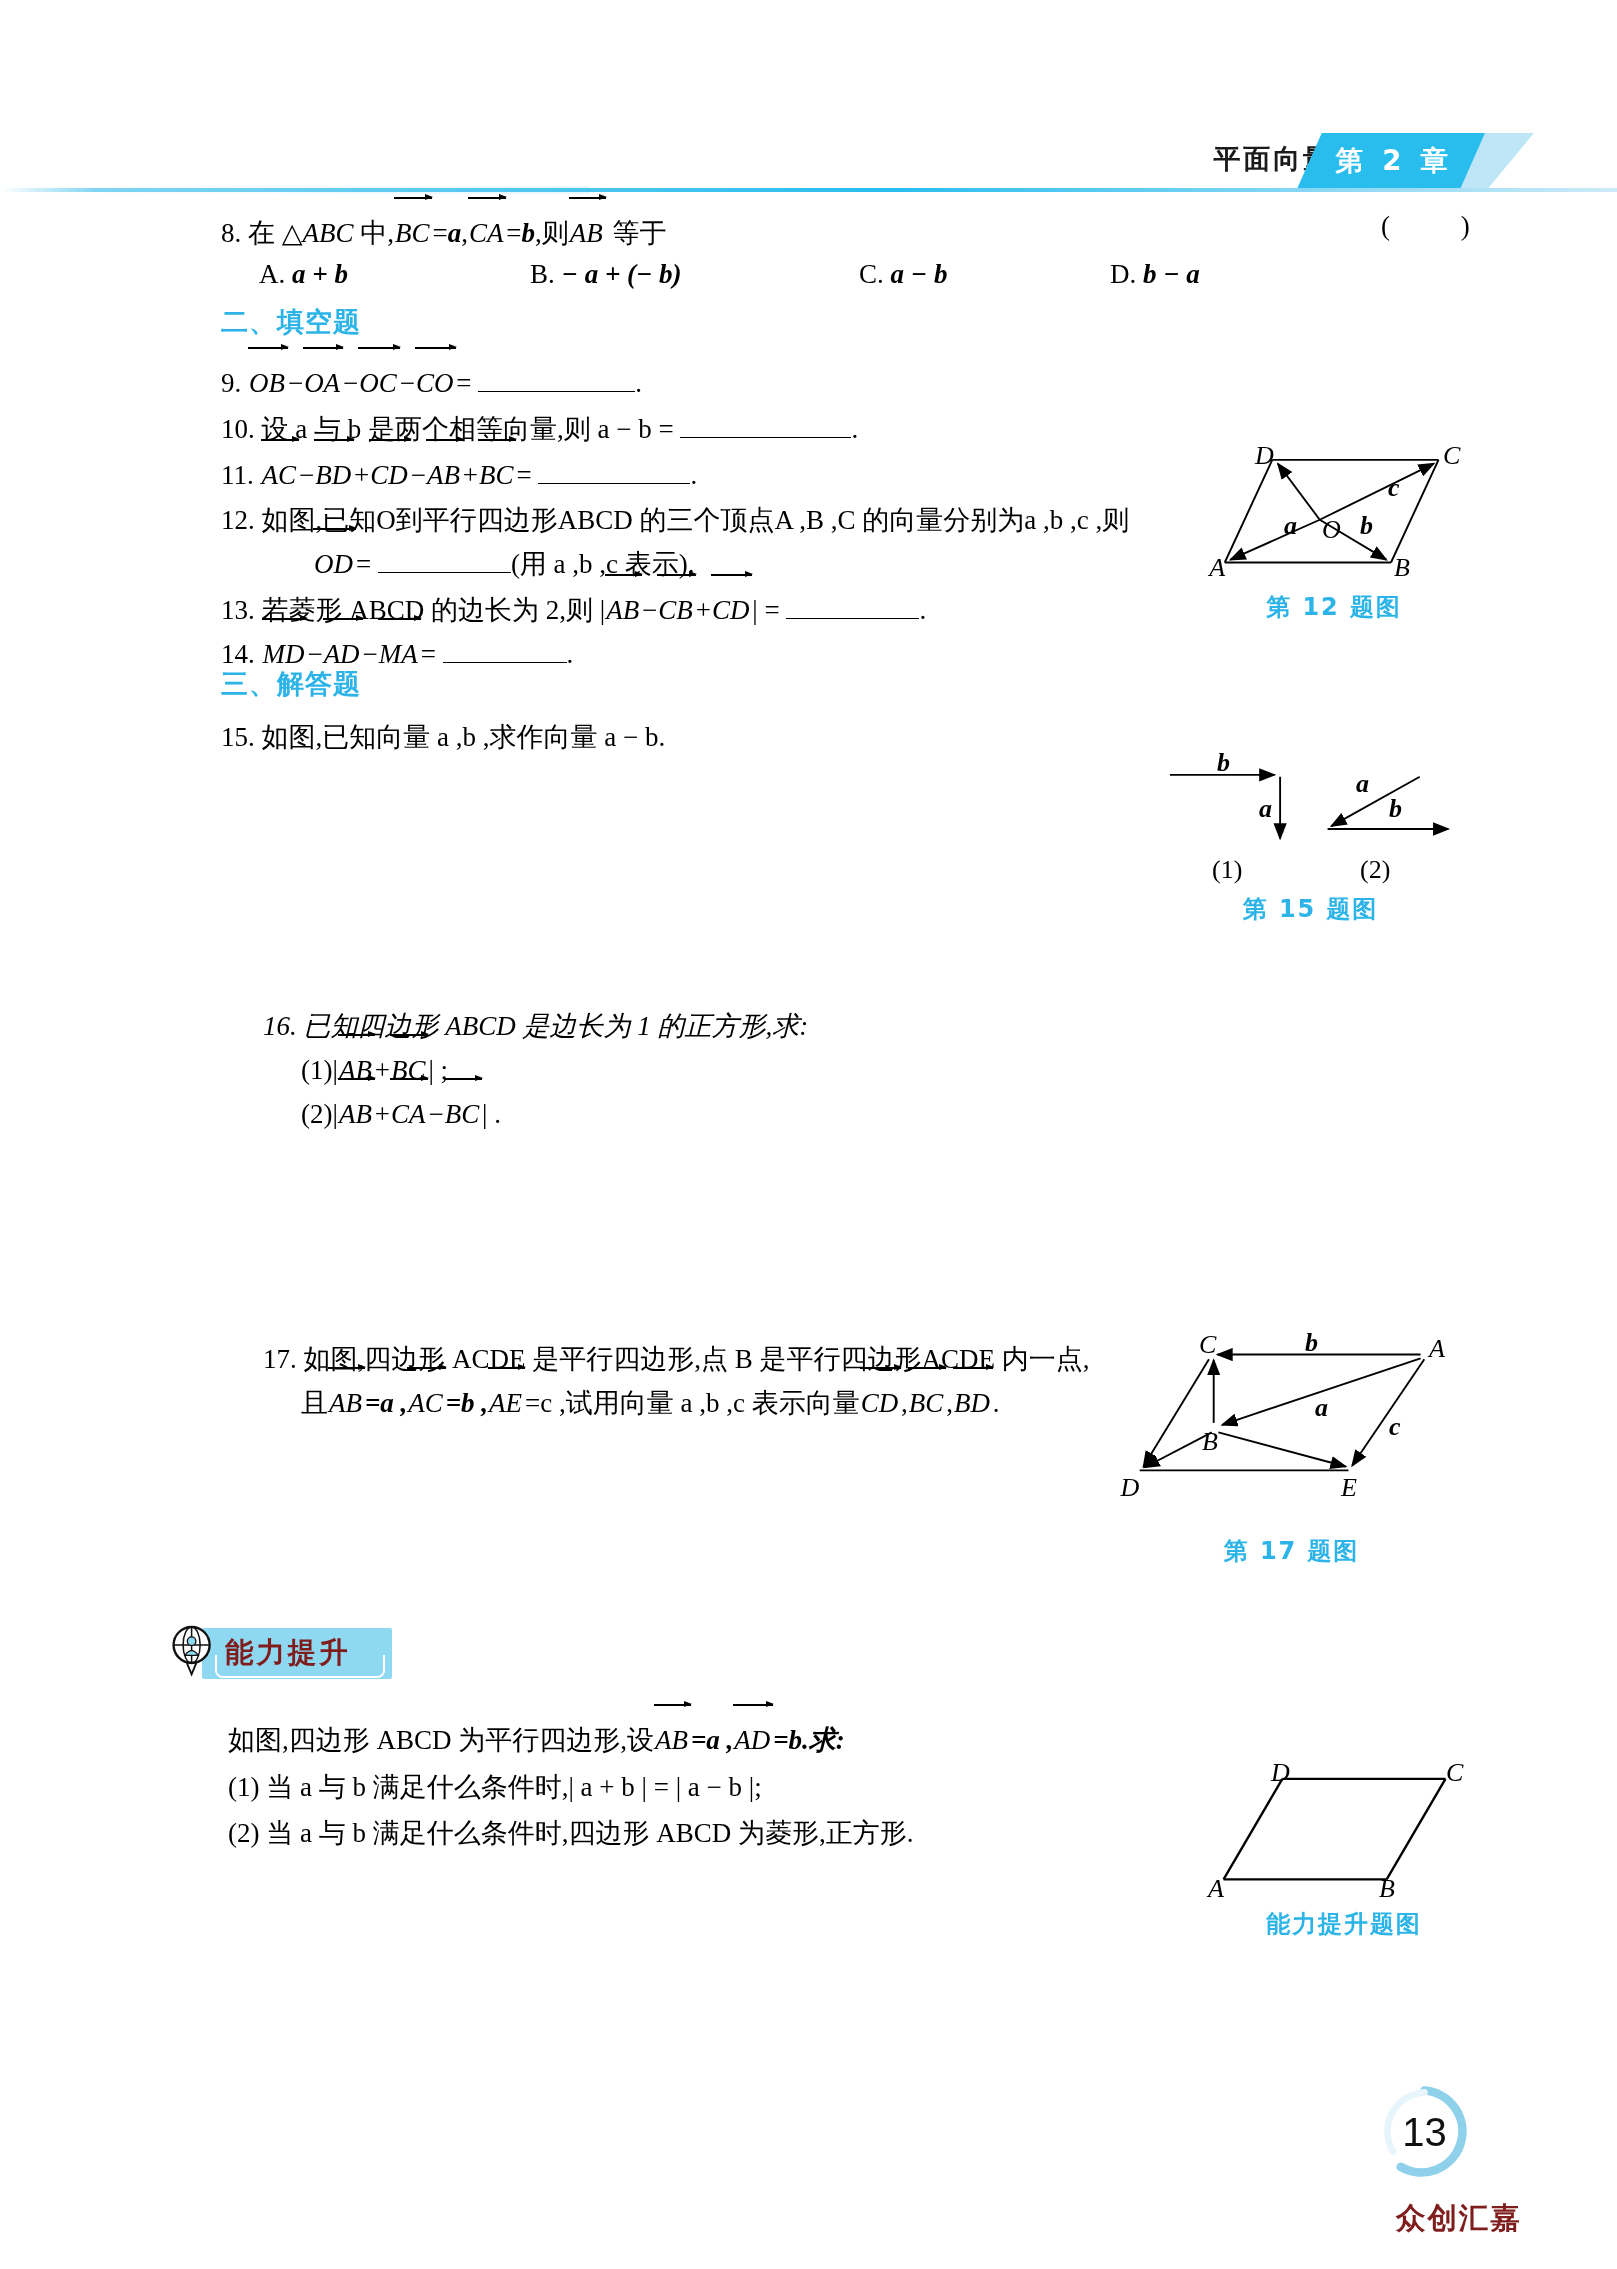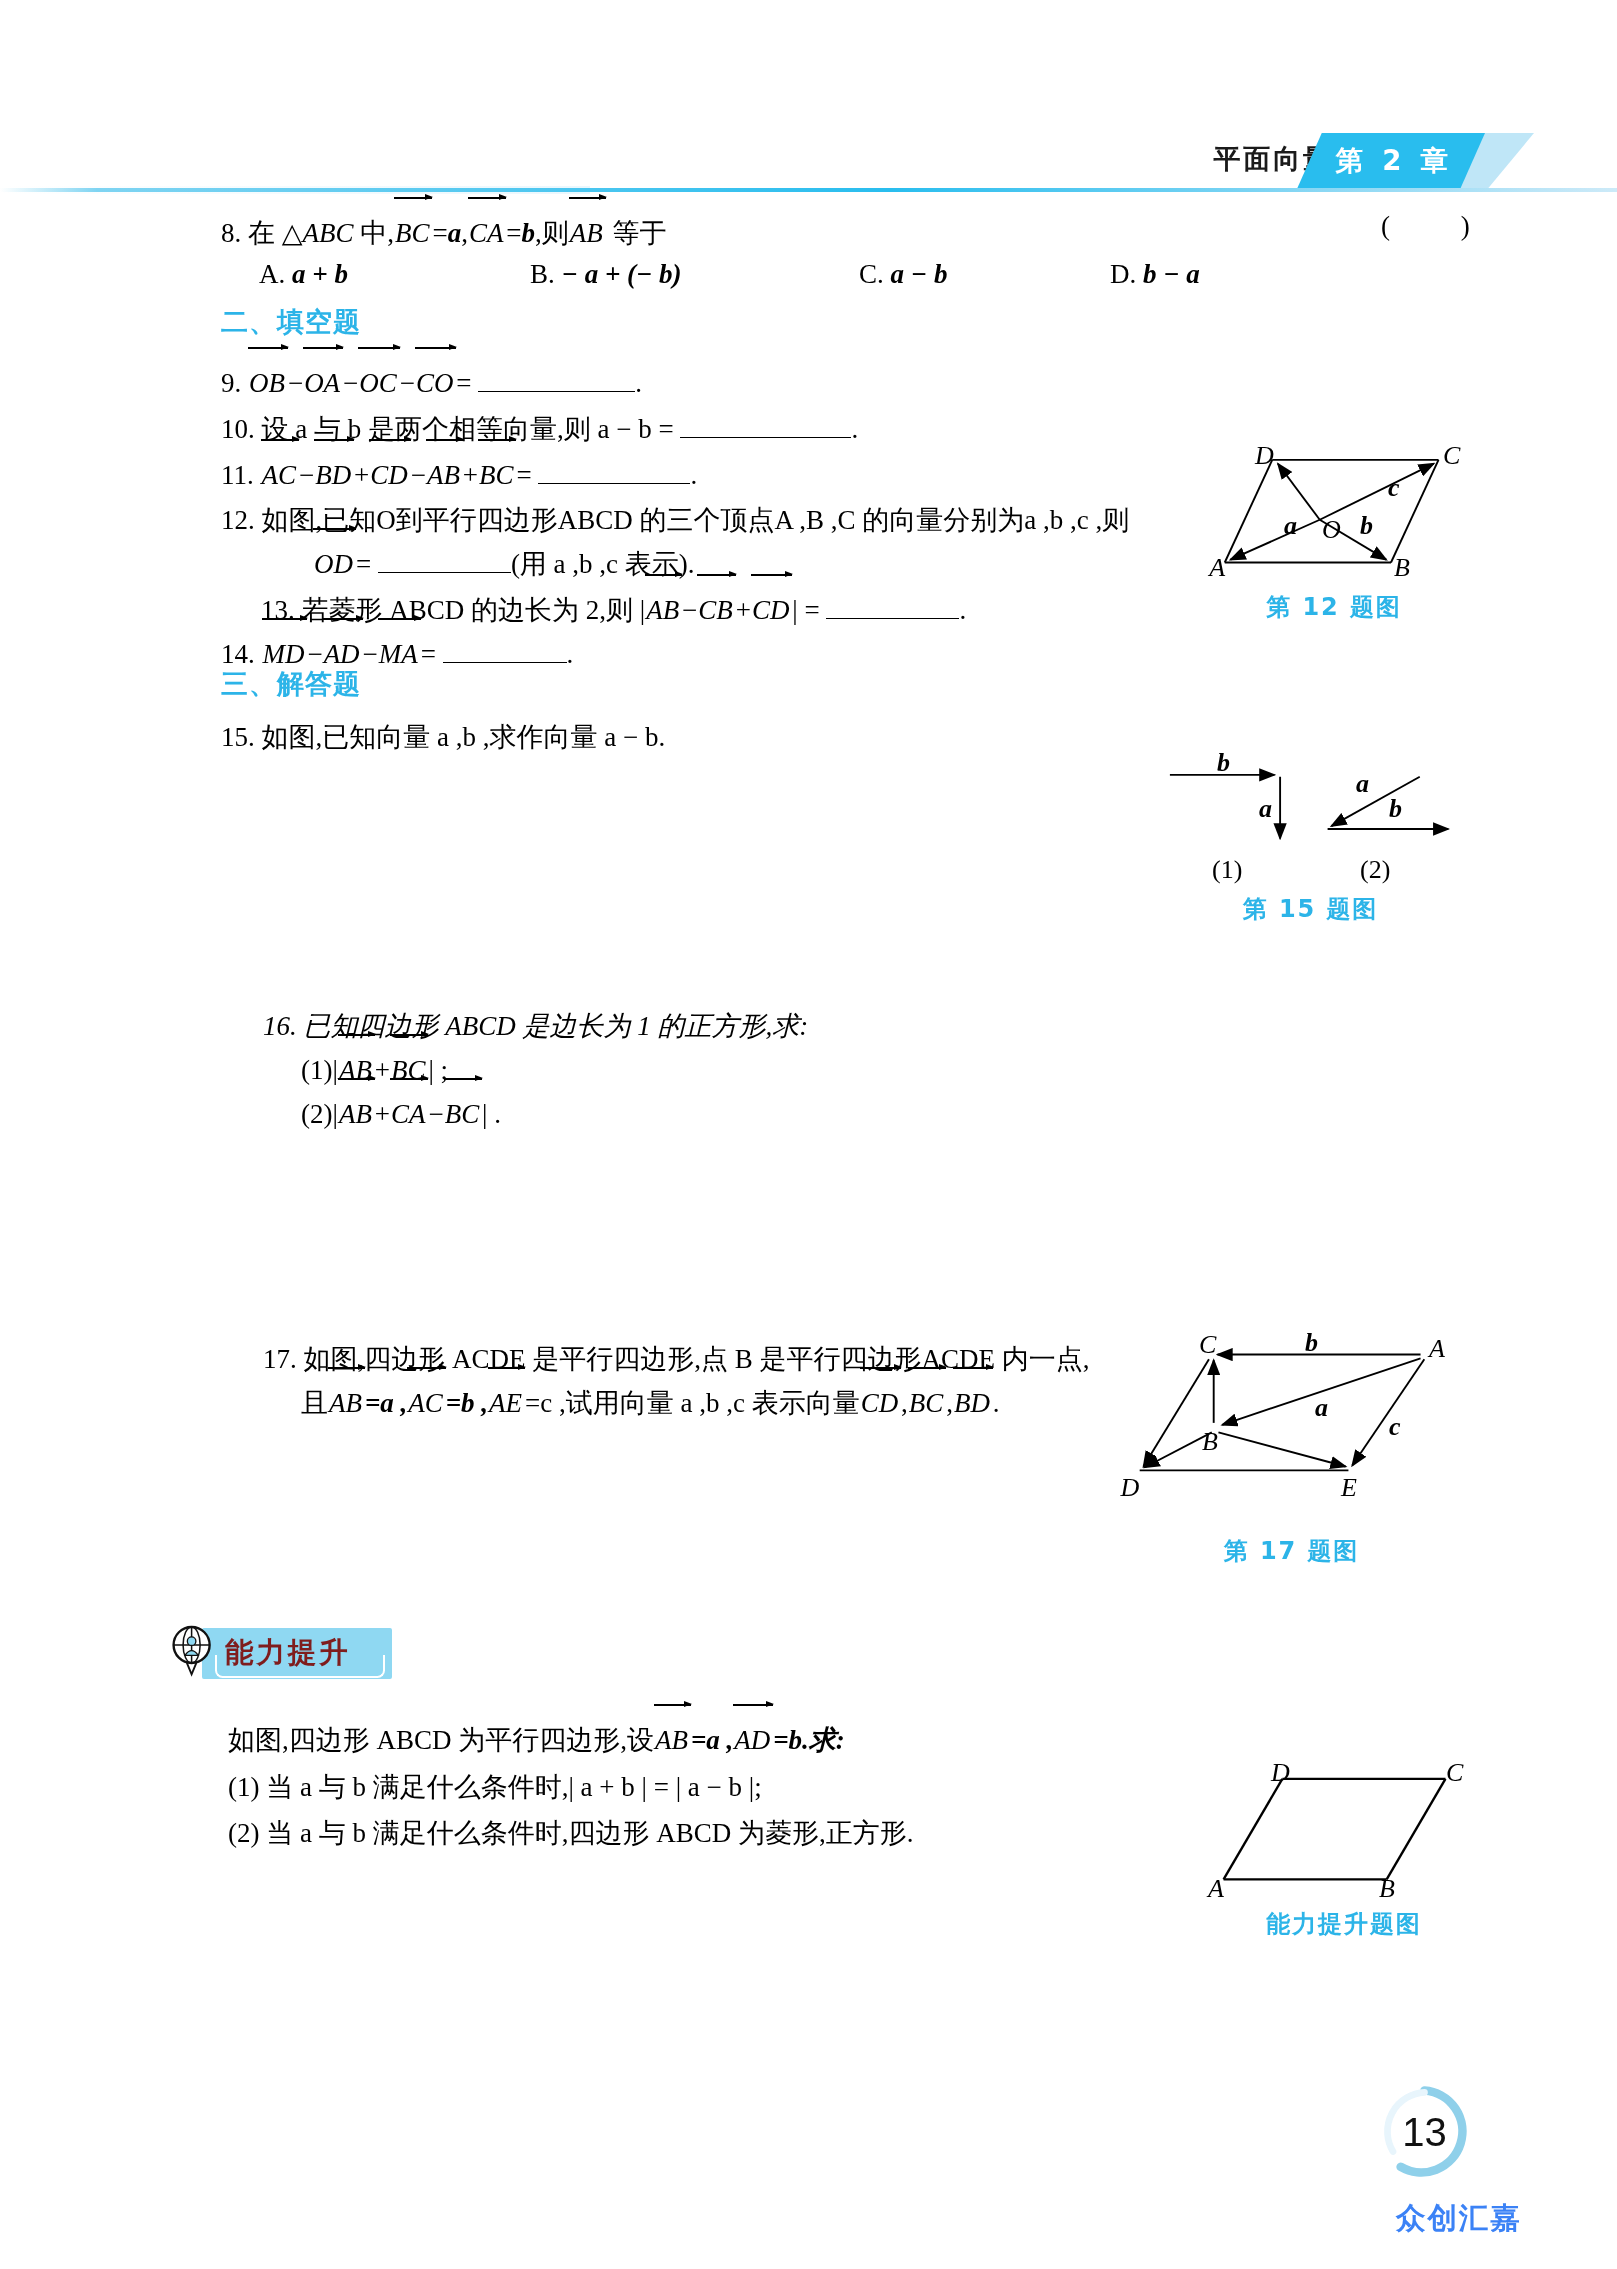--- a/index.html
+++ b/index.html
@@ -230,21 +230,21 @@
 
   
   .watermark {
     position: absolute;
     left: 1396px;
     top: 2199px;
     font-family: "DejaVu Sans", sans-serif;
     font-weight: bold;
     font-size: 29.5px;
     letter-spacing: 1.9px;
-    color: #3b82f6;
+    color: #7f1d1d;
   }
 </style>
 </head>
 <body>
 
 <div id="page">
 
   <div class="header">
     <div class="header-rule-fade"></div>
     <div class="header-rule"></div>
@@ -303,21 +303,21 @@
 
   <div class="q" style="left:221px; top:498px;">
     <span>12.</span>
     <span>如图,已知O到平行四边形ABCD 的三个顶点A ,B ,C 的向量分别为a ,b ,c ,则</span>
   </div>
   <div class="q" style="left:288px; top:542px;margin-left:25px;">
     <span class="vec">OD</span><span>=</span>
     <span class="blank" style="width:133px; height:25px;"></span><span>(用 a ,b ,c 表示).</span>
   </div>
 
-  <div class="q" style="left:221px; top:588px;margin-left:40px;">
+  <div class="q" style="left:221px; top:588px;">
     <span>13.</span>
     <span>若菱形 ABCD 的边长为 2,则 |</span><span class="vec">AB</span><span>−</span><span class="vec">CB</span><span>+</span><span class="vec">CD</span><span>| =</span>
     <span class="blank" style="width:133px; height:25px;"></span><span>.</span>
   </div>
 
   <div class="q" style="left:221px; top:632px;">
     <span>14.</span>
     <span class="vec">MD</span><span>−</span><span class="vec">AD</span><span>−</span><span class="vec">MA</span><span>=</span>
     <span class="blank" style="width:124px; height:25px;"></span><span>.</span>
   </div>

